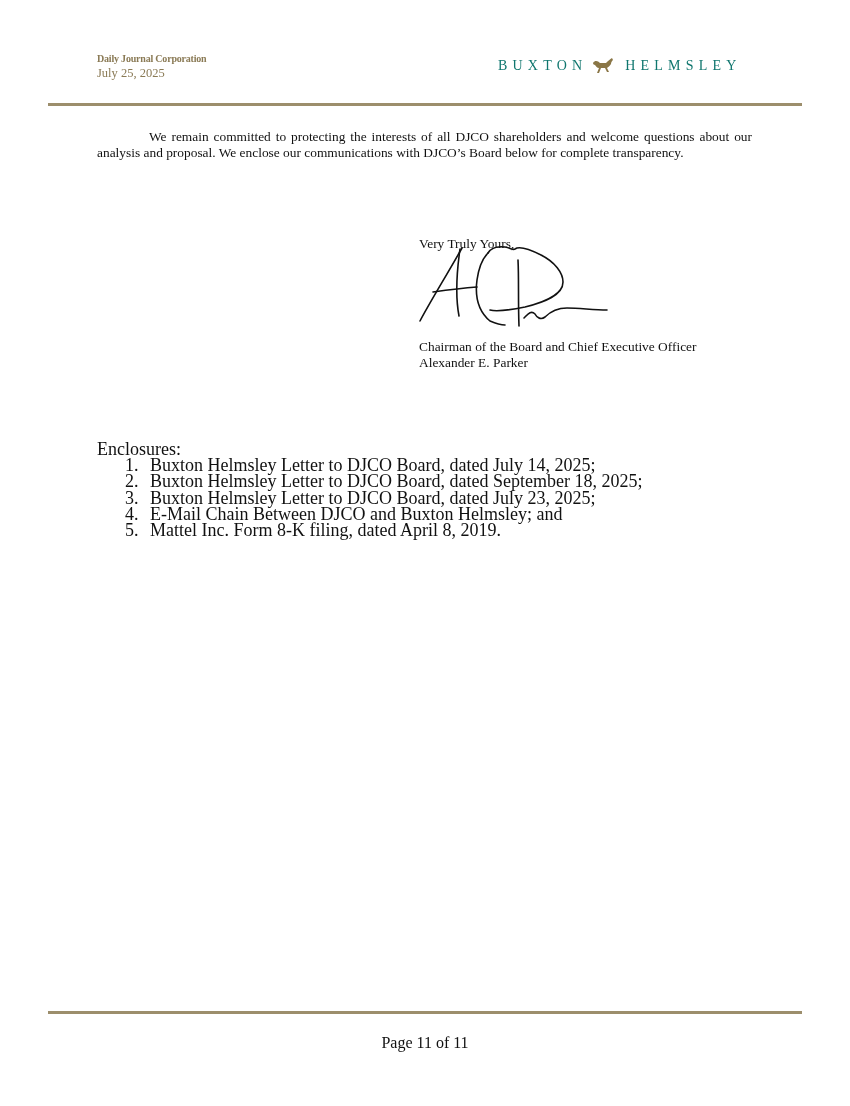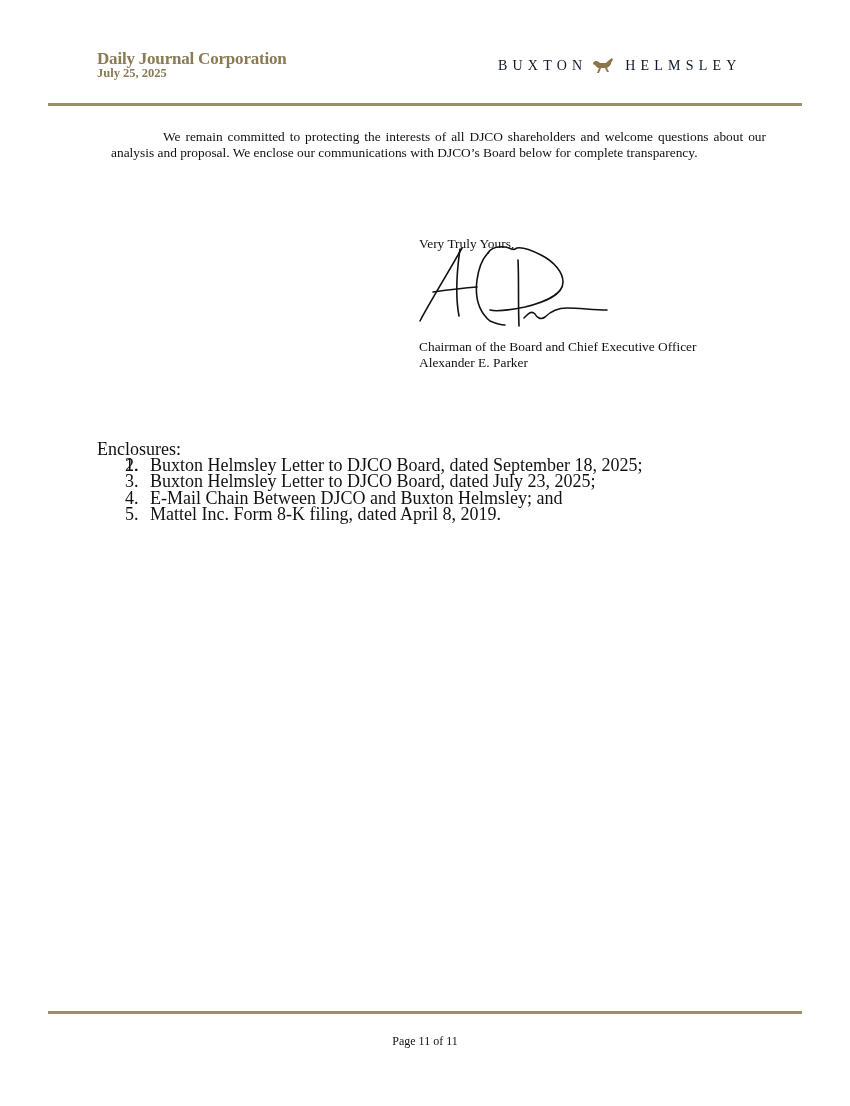--- a/index.html
+++ b/index.html
@@ -1,34 +1,34 @@
 <!DOCTYPE html>
 <html><head>
 <meta charset="utf-8">
 <style>
   html, body { margin: 0; padding: 0; background: #ffffff; }
   body { width: 850px; height: 1106px; position: relative; overflow: hidden; font-family: "Liberation Serif", "DejaVu Serif", serif; color: #111; }
   .hdr-left { position: absolute; left: 97px; top: 51px; line-height: 15px; }
-  .hdr-company { font-size: 17px; font-weight: bold; color: #8a7a55; letter-spacing: -0.2px; }
-  .hdr-date { font-size: 12.5px; color: #8a7a55; font-weight: bold; }
-  .brand { position: absolute; left: 498px; top: 57px; font-size: 14px; letter-spacing: 5.2px; color: #0f172a; display: flex; align-items: center; white-space: nowrap; }
+  .hdr-company { font-size: 10px; font-weight: bold; color: #8a7a55; letter-spacing: -0.2px; }
+  .hdr-date { font-size: 12.5px; color: #8a7a55; }
+  .brand { position: absolute; left: 498px; top: 57px; font-size: 14px; letter-spacing: 5.2px; color: #0f766e; display: flex; align-items: center; white-space: nowrap; }
   .brand .horse { display: inline-block; width: 24px; height: 18px; margin: 0 10px 0 4px; }
   .rule { position: absolute; left: 48px; width: 754px; height: 3px; background: #9c8e6c; }
   .rule.top { top: 103px; }
   .rule.bottom { top: 1011px; }
-  .body-text { position: absolute; left: 111px; top: 129px; width: 655px; font-size: 13.4px; line-height: 16.2px; text-align: justify; }
+  .body-text { position: absolute; left: 97px; top: 129px; width: 655px; font-size: 13.4px; line-height: 16.2px; text-align: justify; }
   .body-text p { margin: 0; text-indent: 52px; }
   .closing { position: absolute; left: 419px; top: 216px; font-size: 13.4px; margin-top: 20px; }
   .signature { position: absolute; left: 415px; top: 240px; width: 200px; height: 90px; }
   .signer { position: absolute; left: 419px; top: 339px; font-size: 13.4px; line-height: 16.2px; }
   .encl { position: absolute; left: 97px; top: 441px; font-size: 18px; line-height: 16.2px; }
   .encl ol { margin: 0; padding: 0; list-style: none; }
   .encl li { position: relative; padding-left: 53px; }
   .encl li .num { position: absolute; left: 28px; }
-  .footer { position: absolute; left: 0; width: 850px; top: 1034px; text-align: center; font-size: 12px; }
+  .footer { position: absolute; left: 0; width: 850px; top: 1034px; text-align: center; font-size: 16px; }
 </style>
 </head>
 <body>
 
 <div class="hdr-left">
   <div class="hdr-company">Daily Journal Corporation</div>
   <div class="hdr-date">July 25, 2025</div>
 </div>
 
 <div class="brand">
@@ -64,21 +64,21 @@
 </div>
 
 <div class="signer">
   <div>Chairman of the Board and Chief Executive Officer</div>
   <div>Alexander E. Parker</div>
 </div>
 
 <div class="encl">
   <div>Enclosures:</div>
   <ol>
-    <li><span class="num">1.</span></li>
+    <li><span class="num">1.</span><span>Buxton Helmsley Letter to DJCO Board, dated July 14, 2025;</span></li>
     <li><span class="num">2.</span><span>Buxton Helmsley Letter to DJCO Board, dated September 18, 2025;</span></li>
     <li><span class="num">3.</span><span>Buxton Helmsley Letter to DJCO Board, dated July 23, 2025;</span></li>
     <li><span class="num">4.</span><span>E-Mail Chain Between DJCO and Buxton Helmsley; and</span></li>
     <li><span class="num">5.</span><span>Mattel Inc. Form 8-K filing, dated April 8, 2019.</span></li>
   </ol>
 </div>
 
 <div class="rule bottom"></div>
 
 <div class="footer">Page 11 of 11</div>

